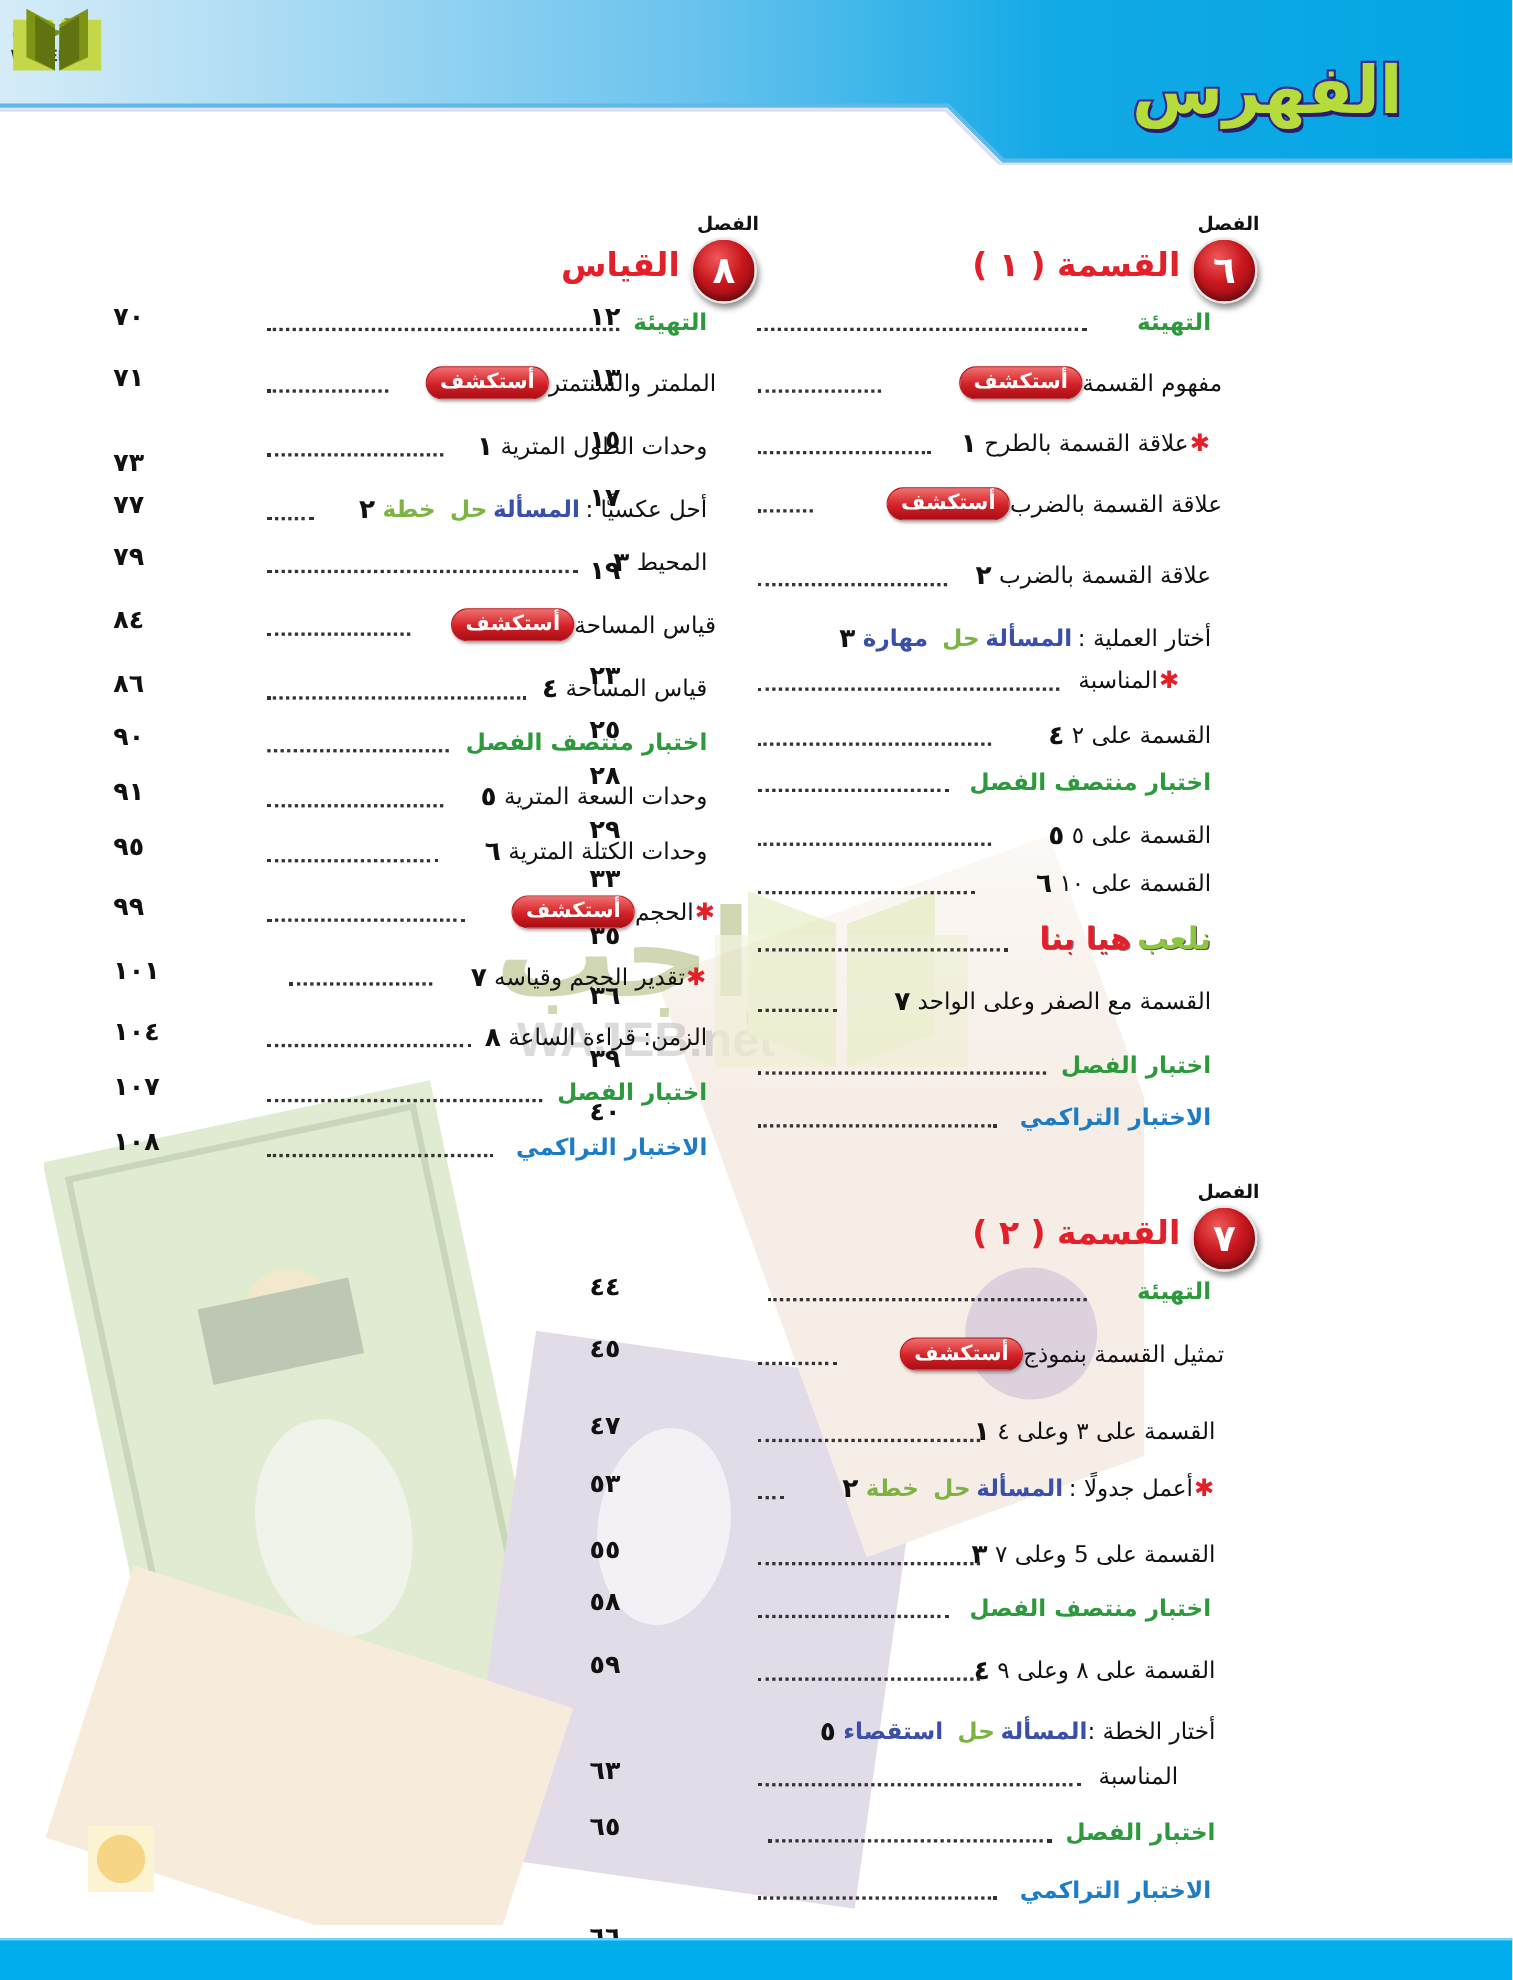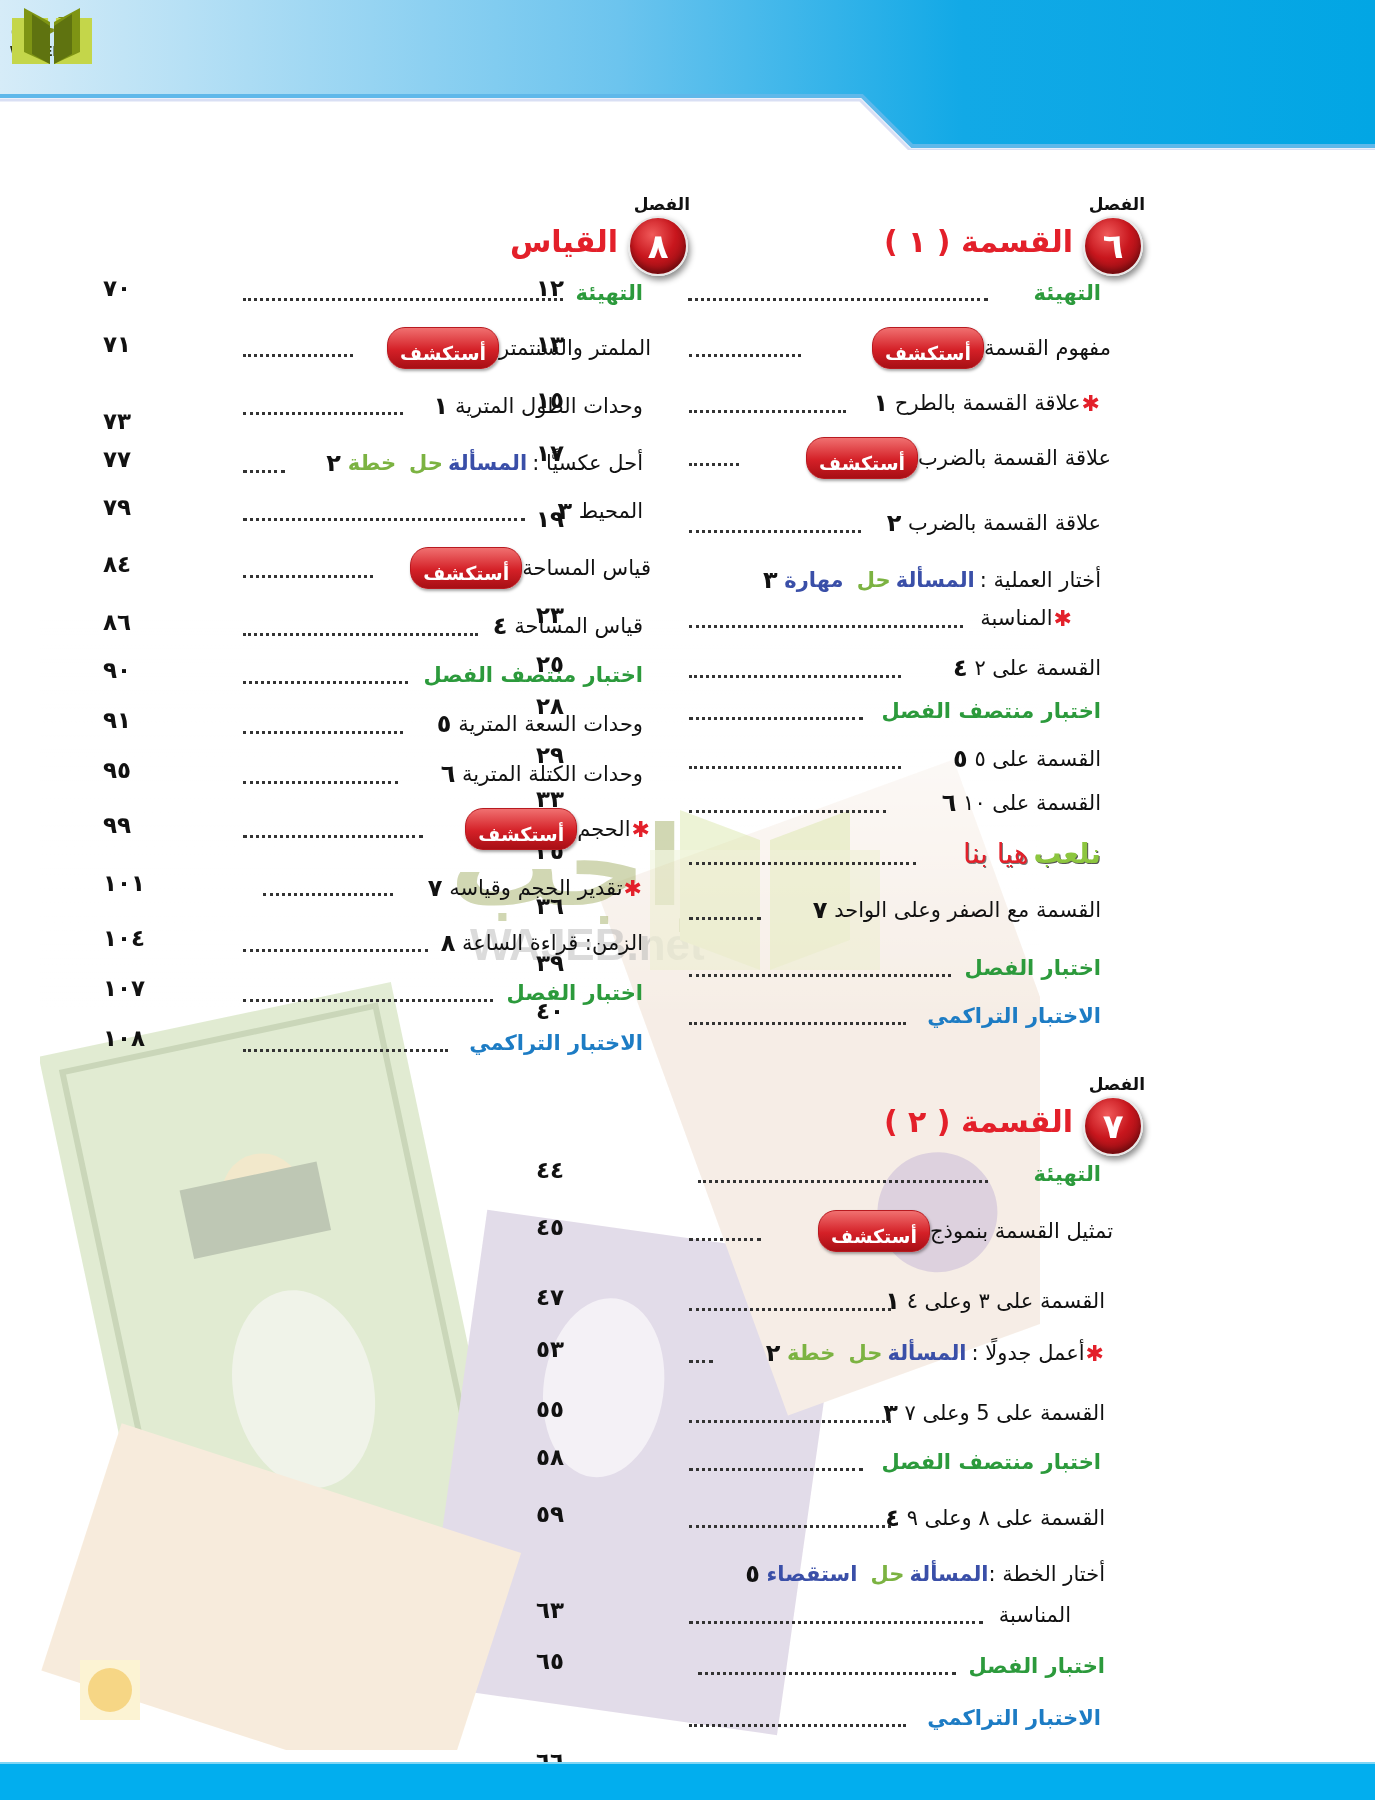--- a/index.html
+++ b/index.html
@@ -50,29 +50,29 @@
   .row { position: absolute; right: 0; display: flex; align-items: center; white-space: nowrap; height: 36px; }
   .row .num { font-weight: bold; font-size: 24px; width: 28px; text-align: center; color: #111; }
   .row .txt { font-size: 21px; color: #111; }
   .row .green { color: #2c9a3c; font-weight: bold; font-size: 21px; }
   .row .blue { color: #1d7cc4; font-weight: bold; font-size: 21px; }
   .row .star { color: #e3202a; font-weight: bold; font-size: 22px; vertical-align: super; margin: 0 1px; }
   .dots { position: absolute; border-bottom: 3px dotted #333; height: 0; }
   .page { position: absolute; font-weight: bold; font-size: 23px; color: #111; direction: rtl; text-align: left; width: 60px; }
 
   .explore-pill {
-    display: inline-block; padding: 14px 12px 4px; margin-left: 8px;
+    display: inline-block; padding: 2px 12px 4px; margin-left: 8px;
     border-radius: 18px; color: #fff; font-weight: bold; font-size: 19px;
     background: linear-gradient(#f07070 0%, #d42027 55%, #a80f15 100%);
     box-shadow: 1px 2px 3px rgba(0,0,0,0.35);
     border: 1px solid #b81a20;
   }
   .skill-a { color: #7cb342; font-weight: bold; font-size: 21px; }
   .skill-b { color: #3a4fa8; font-weight: bold; font-size: 21px; }
-  .game-1 { color: #e3202a; font-weight: normal; font-size: 28px; text-shadow: 1px 1px 0 #777; }
+  .game-1 { color: #e3202a; font-weight: bold; font-size: 28px; text-shadow: 1px 1px 0 #777; }
   .game-2 { color: #8dc63f; font-weight: bold; font-size: 28px; text-shadow: 1px 1px 0 #555; }
 </style>
 </head>
 <body>
 
 <div class="header">
   <svg width="1375" height="150" viewBox="0 0 1375 150">
     <defs>
       <linearGradient id="hg" x1="0" y1="0" x2="1" y2="0">
         <stop offset="0" stop-color="#d6ecf8"></stop>
@@ -94,20 +94,21 @@
     <svg class="logo-book" viewBox="0 0 84 60">
       <path d="M2,12 L38,12 L40,58 L2,58 Z" fill="#c4d64a"></path>
       <path d="M82,12 L46,12 L44,58 L82,58 Z" fill="#c4d64a"></path>
       <path d="M14,2 L40,16 L40,58 L14,46 Z" fill="#7e9414"></path>
       <path d="M70,2 L44,16 L44,58 L70,46 Z" fill="#7e9414"></path>
       <path d="M22,8 L40,20 L40,58 L22,48 Z" fill="#5f7310"></path>
       <path d="M62,8 L44,20 L44,58 L62,48 Z" fill="#5f7310"></path>
     </svg>
   </div>
 
+  <div class="page-title">الفهرس</div>
 </div>
 
 <svg class="bg-notes" viewBox="0 0 1000 1130">
   <defs>
     <linearGradient id="fadeTop" x1="0" y1="0" x2="0" y2="1">
       <stop offset="0" stop-color="#fff" stop-opacity="1"></stop>
       <stop offset="0.35" stop-color="#fff" stop-opacity="0"></stop>
     </linearGradient>
   </defs>
   <g transform="rotate(-12 300 700)">

